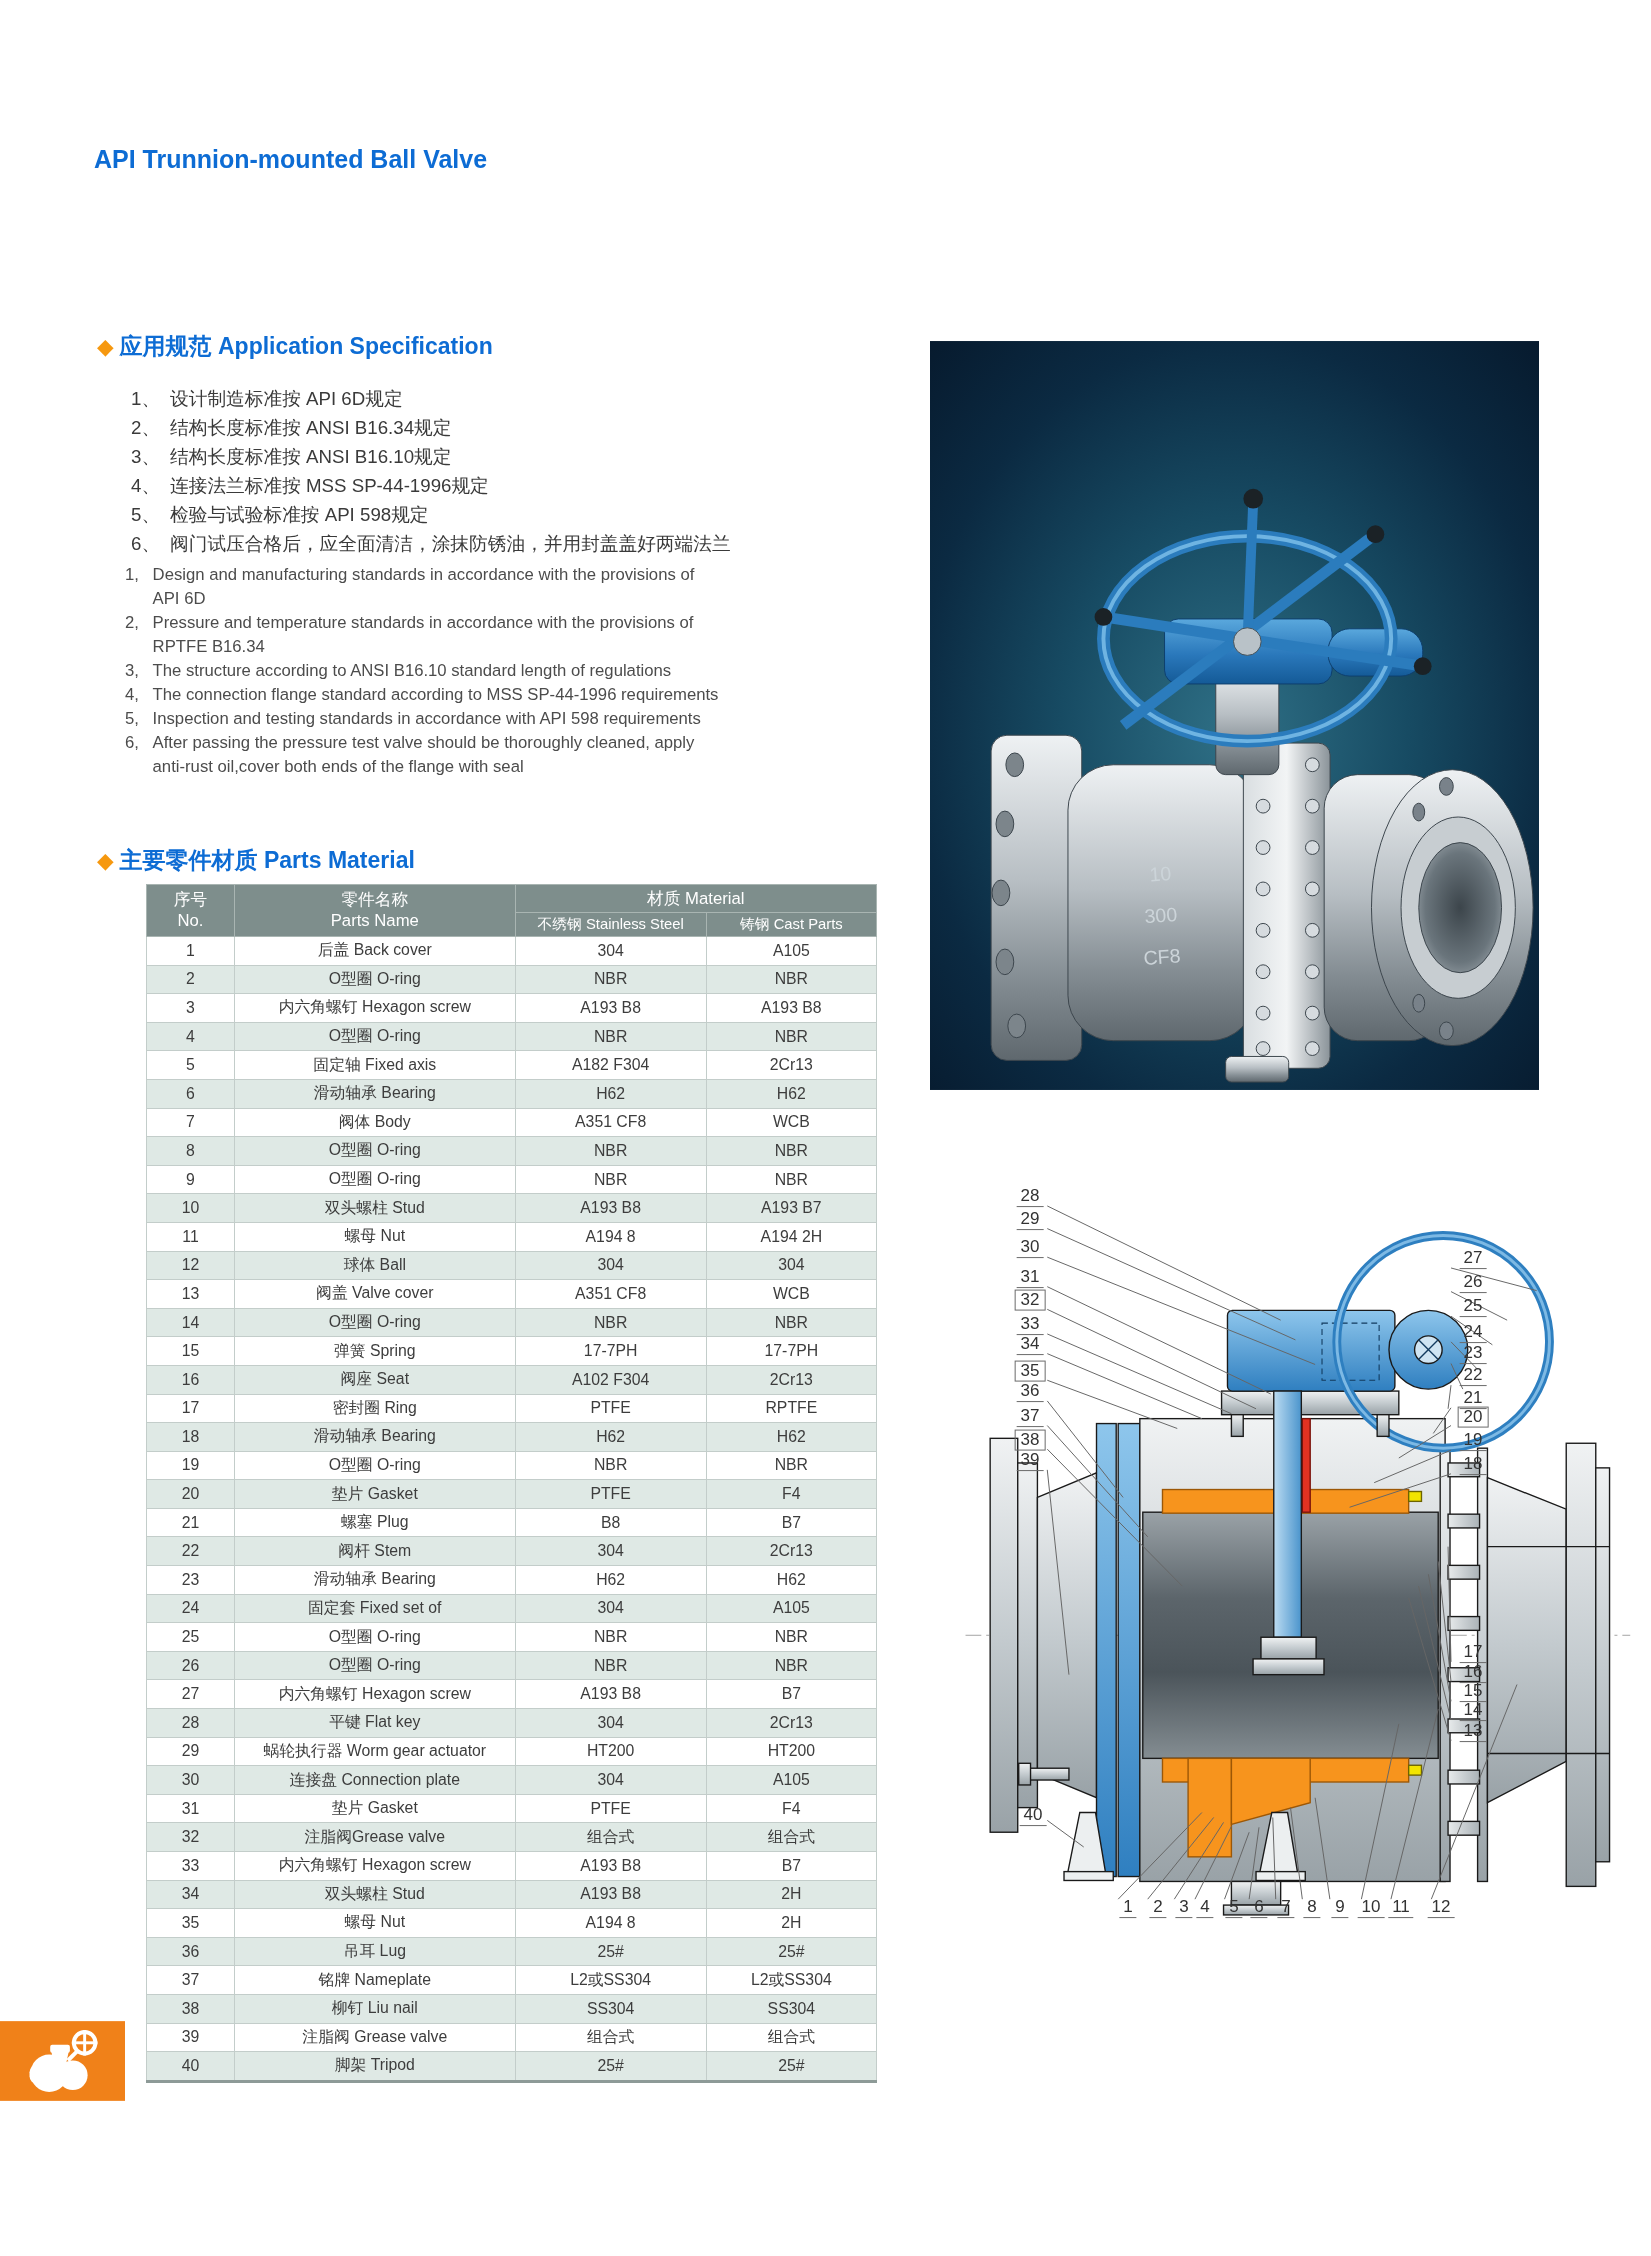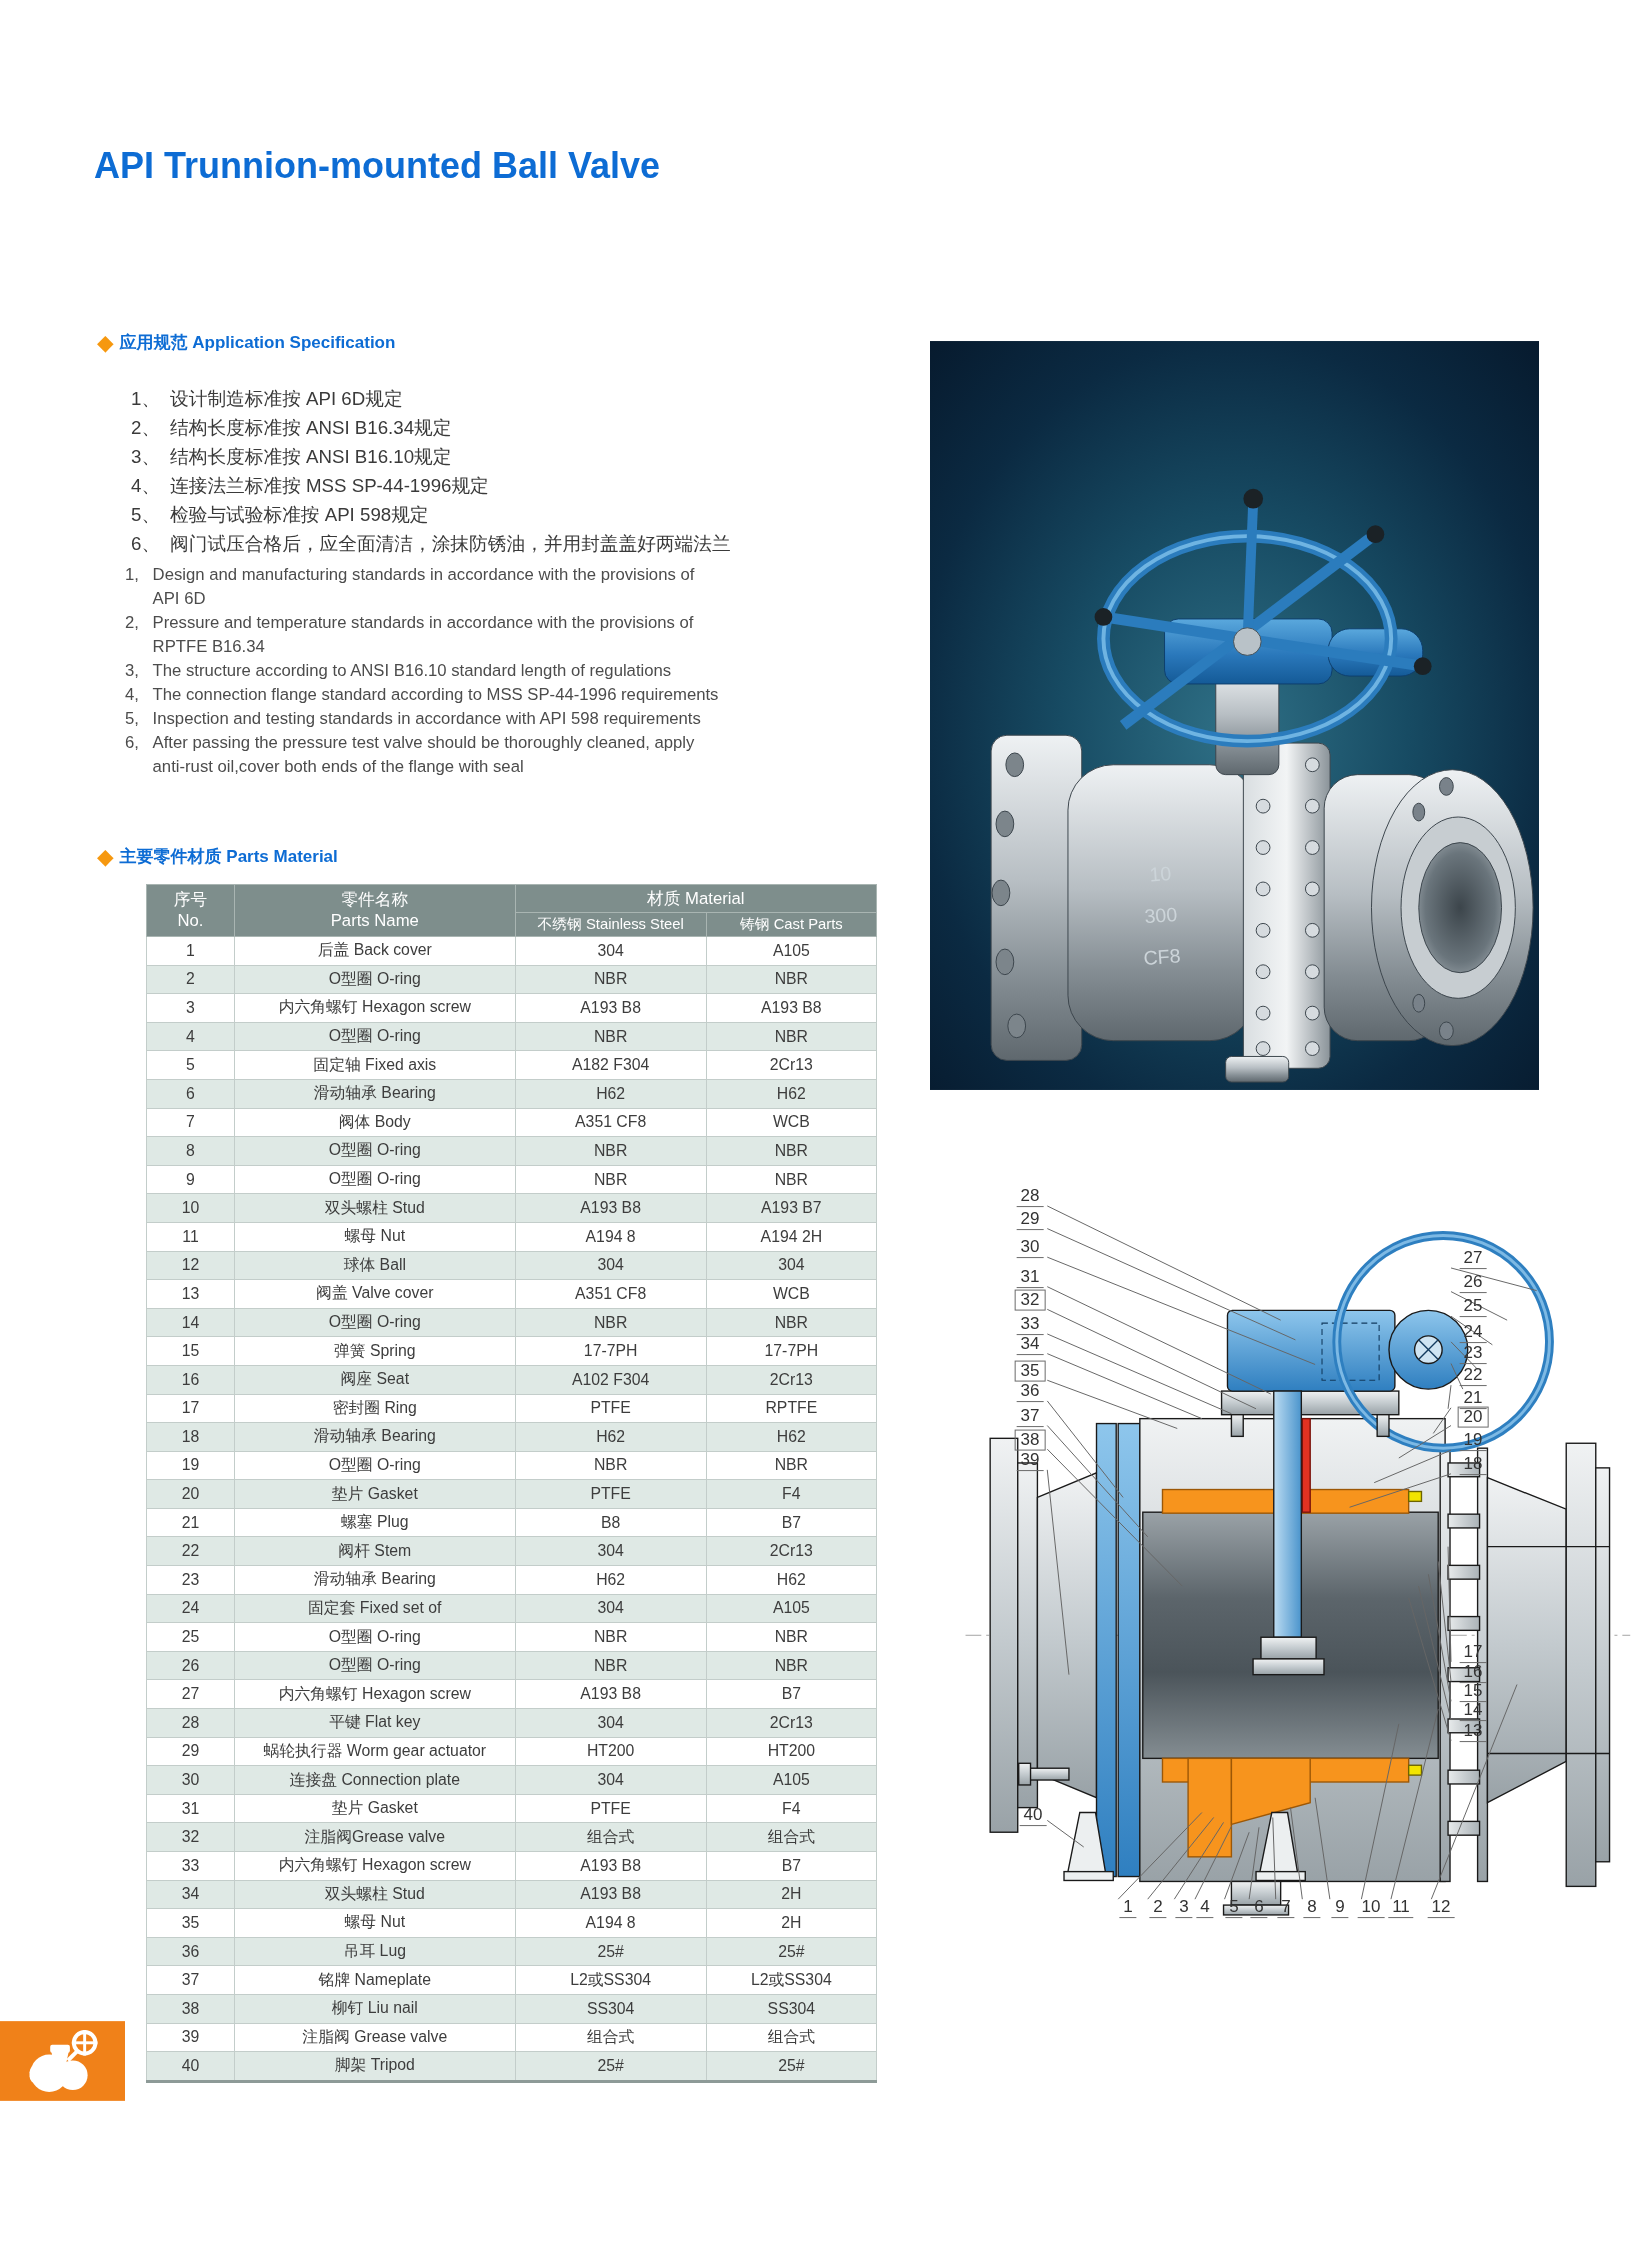--- a/index.html
+++ b/index.html
@@ -1,26 +1,26 @@
 <!DOCTYPE html>
 <html><head>
 <meta charset="utf-8">
 <style>
   html,body{margin:0;padding:0;background:#ffffff;}
   body{font-family:"Liberation Sans","DejaVu Sans",sans-serif;}
   #page{position:relative;width:1652px;height:2257px;background:#fff;overflow:hidden;}
 
   
   .title-block{position:absolute;left:94px;top:146px;}
-  .title-en{font-size:36px;font-weight:bold;color:#0d6cd4;letter-spacing:0px;line-height:1.1;}
+  .title-en{font-size:25px;font-weight:bold;color:#0d6cd4;letter-spacing:0px;line-height:1.1;}
   .title-zh{font-size:30.5px;color:#0d6cd4;margin-top:8.9px;letter-spacing:3.9px;}
 
   .sec-head{position:absolute;display:flex;align-items:center;gap:5.9px;}
   .sec-head .diamond{color:#f6980f;font-size:21.7px;line-height:1;}
-  .sec-head .txt{font-size:17px;font-weight:bold;color:#0d6cd4;}
+  .sec-head .txt{font-size:23px;font-weight:bold;color:#0d6cd4;}
 
   
   .zh-list{position:absolute;left:131px;top:384px;width:630px;}
   .zh-list .li{display:flex;font-size:18.7px;color:#3a3a3a;line-height:29px;}
   .zh-list .num{flex:none;width:39px;}
 
   
   .en-list{position:absolute;left:125px;top:563px;width:611px;}
   .en-list .li{display:flex;font-size:16.7px;color:#4c4c4c;line-height:24px;}
   .en-list .num{flex:none;width:27.6px;}

